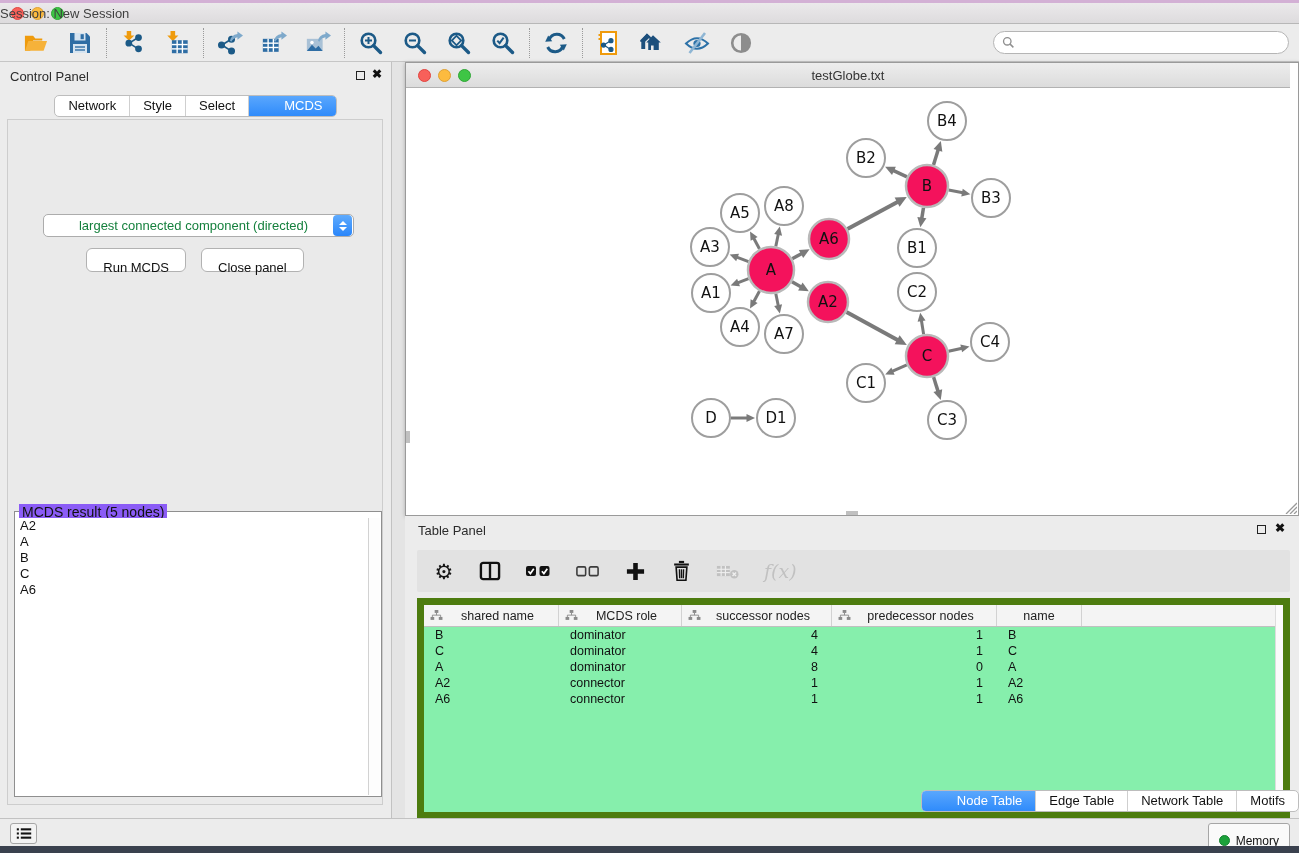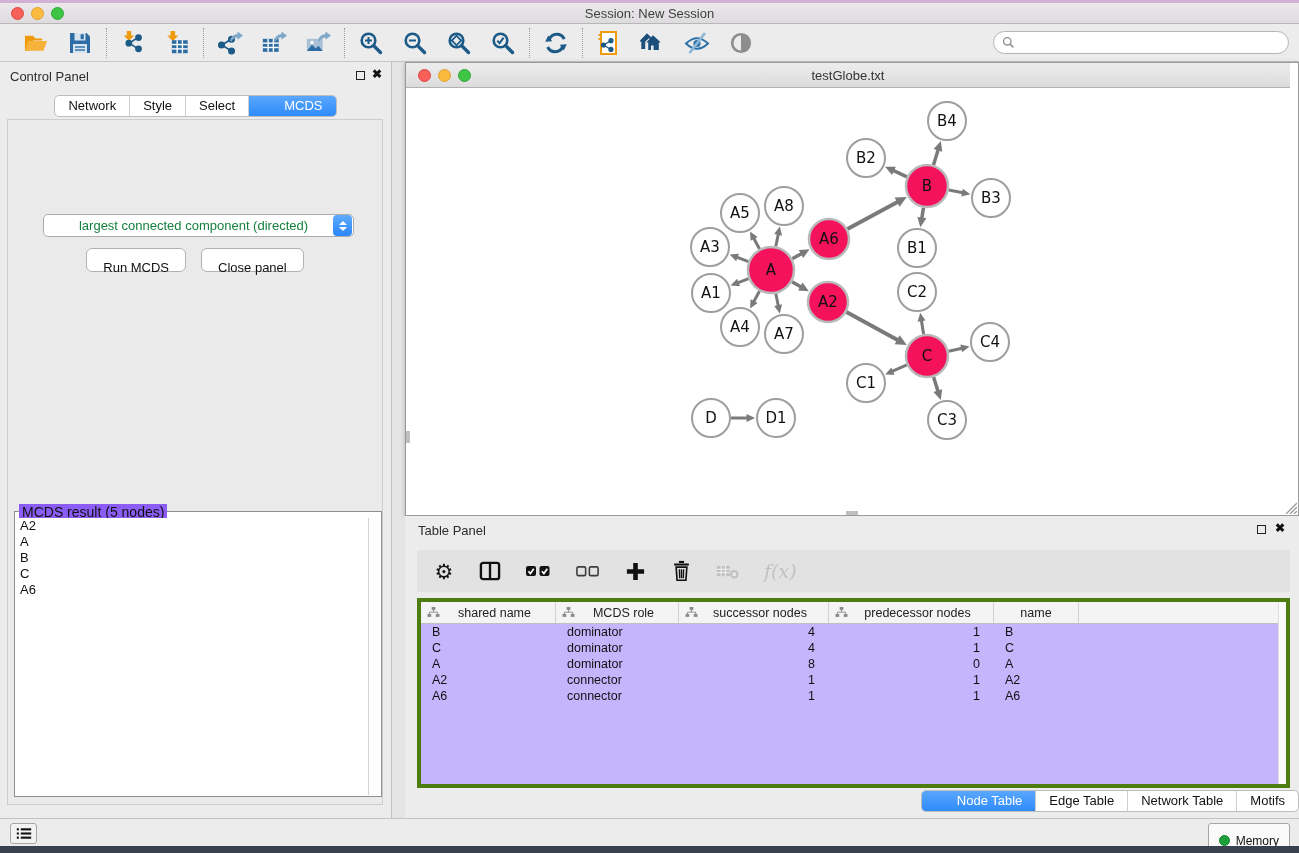--- a/index.html
+++ b/index.html
@@ -9,21 +9,21 @@
   
   .desktop-top-strip { position:absolute; left:0; top:0; width:100%; height:3px; background:#d3b0d5; }
   .app-titlebar { position:absolute; left:0; top:3px; width:100%; height:21px;
       background:linear-gradient(#ebe9eb,#dddbdd); border-bottom:1px solid #b7b7b7; }
   .traffic { position:absolute; top:4px; display:flex; gap:7px; }
   .traffic i { width:13px; height:13px; border-radius:50%; display:block; }
   .tl-red { background:#f8605a; border:1px solid #e1443f; }
   .tl-yellow { background:#fcbb3f; border:1px solid #dfa133; }
   .tl-green { background:#3ec545; border:1px solid #2fa635; }
   .app-title { position:absolute; left:0; right:0; top:0; height:21px; line-height:21px;
-      text-align:center; font-size:13px; color:#3f3f3f; }
+      font-size:13px; color:#3f3f3f; }
 
   .main-toolbar { position:absolute; left:0; top:24px; width:100%; height:38px; background:#ececec;
       border-bottom:1px solid #c6c6c6; display:flex; align-items:center; padding:0 10px; }
   .tb-group { display:flex; align-items:center; gap:16px; padding:0 12px; }
   .tb-sep { width:1px; height:30px; border-left:1px dotted #9a9a9a; }
   .tbtn { width:28px; height:28px; display:flex; align-items:center; justify-content:center; cursor:default; }
   .tbtn svg { width:26px; height:26px; }
   .search-wrap { margin-left:auto; width:296px; height:23px; background:#fff; border:1px solid #b5b5b5;
       border-radius:12px; display:flex; align-items:center; padding:0 8px; gap:5px; }
   .search-wrap svg { width:13px; height:13px; flex:0 0 auto; }
@@ -83,21 +83,21 @@
   
   .table-panel { position:absolute; left:405px; top:516px; width:894px; height:302px; background:#ececec; }
   .tp-float { right:33px; } .tp-close { right:14px; }
   .tp-toolbar { position:absolute; left:12px; right:9px; top:34px; height:42px; background:#e2e2e2;
       border-radius:2px; display:flex; align-items:center; gap:24px; padding-left:16px; }
   .tp-icon { display:flex; align-items:center; justify-content:center; min-width:22px; height:26px; color:#161616; }
   .tp-icon.disabled { opacity:.45; color:#8a8a8a; }
   .gear-glyph { font-size:21px; line-height:21px; }
   .fx-glyph { font-family:"DejaVu Serif", serif; font-style:italic; font-size:19px; color:#9a9a9a; }
 
-  .data-table { position:absolute; left:12px; right:9px; top:82px; height:190px; background:#c4b5fd; border:4px solid #4d7c0f; }
+  .data-table { position:absolute; left:12px; right:9px; top:82px; height:221px; background:#86efac; border:7px solid #4d7c0f; }
   .dt-header { display:flex; height:22px; background:#f4f4f4; border-bottom:1px solid #c0c0c0; }
   .dt-th { display:flex; align-items:center; border-right:1px solid #d2d2d2; font-size:12.5px; color:#222; padding-left:6px; }
   .dt-th:last-child { border-right:none; }
   .dt-th .th-label { flex:1; text-align:center; padding-right:6px; }
   .dt-row { display:flex; height:16px; }
   .dt-cell { font-size:12.5px; line-height:16px; color:#111; overflow:hidden; white-space:nowrap; }
   .dt-scroll { position:absolute; top:0; right:0; bottom:0; width:8px; background:#fbfbfb; border-left:1px solid #ddd; }
   .tp-tabs-row { position:absolute; left:0; right:0; top:274px; text-align:right; }
 
   

